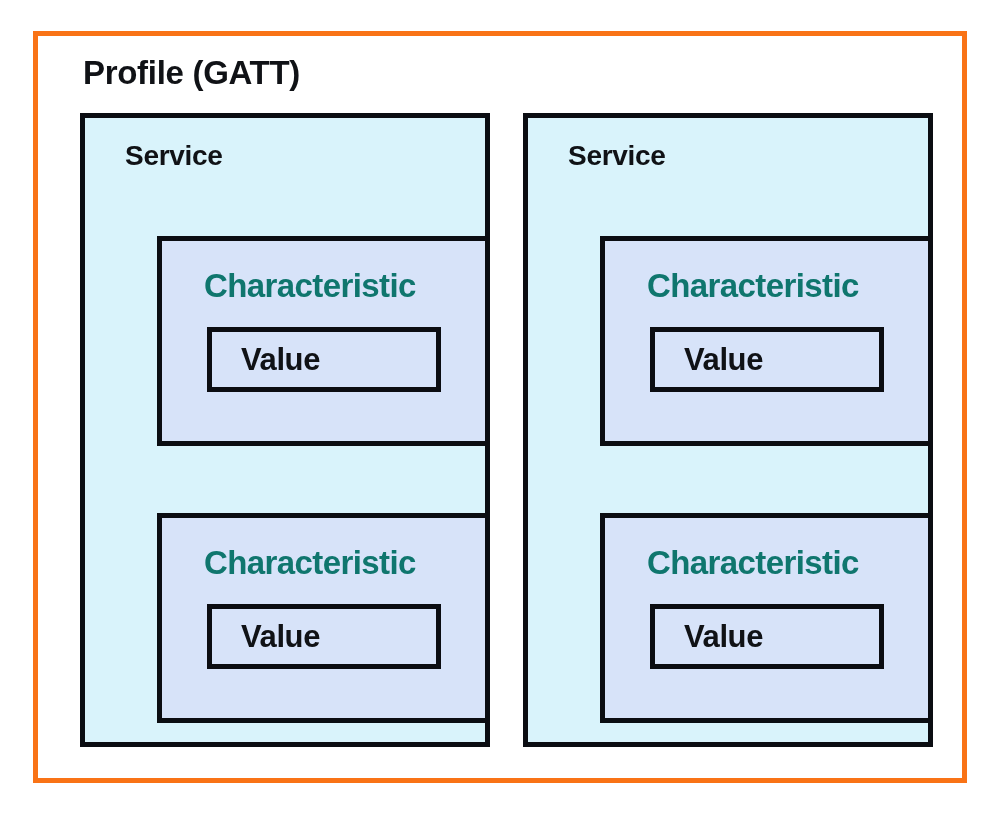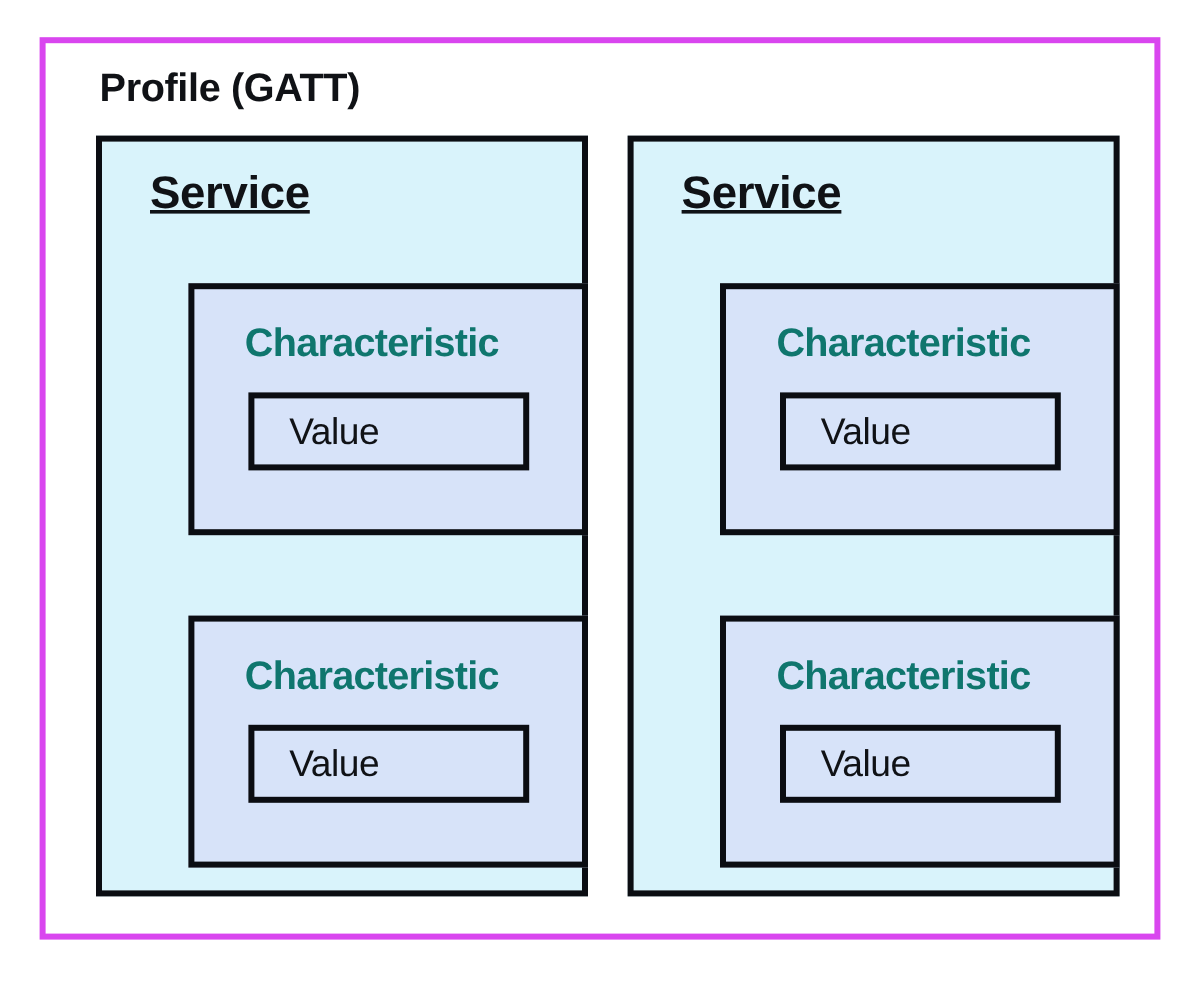--- a/index.html
+++ b/index.html
@@ -23,21 +23,21 @@
   }
 
   
   .profile-frame {
     position: absolute;
     left: 33px;
     top: 31px;
     width: 934px;
     height: 752px;
     box-sizing: border-box;
-    border: 5px solid #d946ef;
+    border: 5px solid #f97316;
     background: #ffffff;
   }
 
   .profile-title {
     position: absolute;
     left: 45px;
     top: 18px;
     font-size: 33px;
     font-weight: bold;
     color: #101216;
@@ -52,26 +52,25 @@
     border: 5px solid #0b0d12;
     background: #d9f3fb;
   }
   .service-left  { left: 42px;  top: 77px; width: 410px; height: 634px; }
   .service-right { left: 485px; top: 77px; width: 410px; height: 634px; }
 
   .service-title {
     position: absolute;
     left: 40px;
     top: 22px;
-    font-size: 38px;
+    font-size: 28px;
     font-weight: bold;
     color: #101216;
     letter-spacing: -0.3px;
     white-space: nowrap;
-    text-decoration: underline;
   }
 
   
   .characteristic {
     position: absolute;
     box-sizing: border-box;
     border: 5px solid #0b0d12;
     background: #d7e3f9;
   }
   .char-top    { left: 72px; top: 118px; width: 333px; height: 210px; }
@@ -98,21 +97,21 @@
     box-sizing: border-box;
     border: 5px solid #0b0d12;
     background: #d7e3f9;
   }
 
   .value-title {
     position: absolute;
     left: 29px;
     top: 10px;
     font-size: 31px;
-    font-weight: normal;
+    font-weight: bold;
     color: #101216;
     letter-spacing: -0.4px;
     white-space: nowrap;
   }
 </style>
 </head>
 <body>
 
 <div class="canvas">
 

